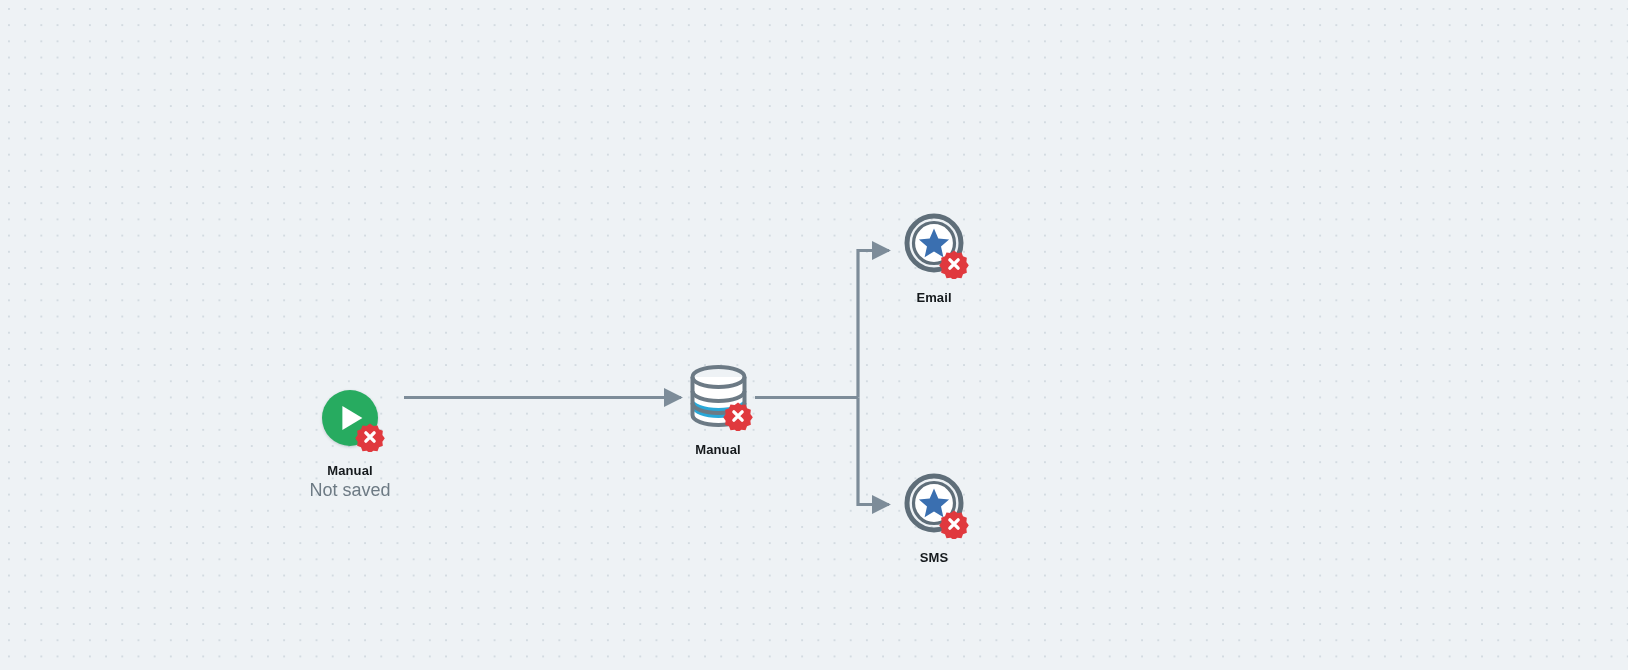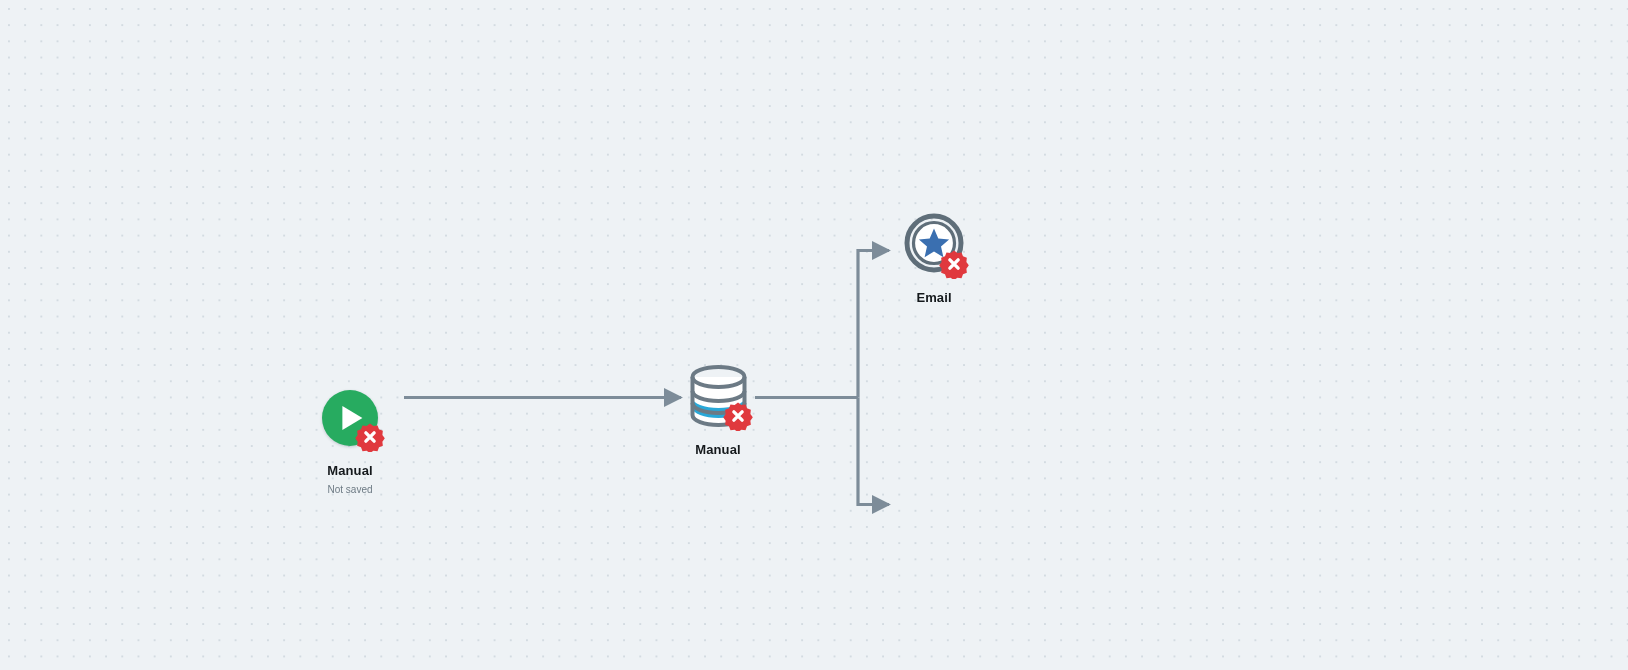--- a/index.html
+++ b/index.html
@@ -50,21 +50,21 @@
   }
   .node-label {
     margin-top: 7px;
     font-size: 13px;
     font-weight: bold;
     color: #15191c;
     line-height: 19px;
     letter-spacing: .1px;
   }
   .node-sublabel {
-    font-size: 10px;
+    font-size: 18px;
     color: #6d7a84;
     line-height: 18px;
     margin-top: 1px;
   }
 
   
   .err-badge {
     position: absolute;
     width: 30px;
     height: 30px;
@@ -183,14 +183,31 @@
       </svg>
       <svg class="err-badge" viewBox="0 0 32 32" xmlns="http://www.w3.org/2000/svg">
         <path fill="#e0393e" d="M16 1.6 l3.6 2.6 4.4 -.5 1.6 4.1 4.1 1.6 -.5 4.4 2.6 3.6 -2.6 3.6 .5 4.4 -4.1 1.6 -1.6 4.1 -4.4 -.5 -3.6 2.6 -3.6 -2.6 -4.4 .5 -1.6 -4.1 -4.1 -1.6 .5 -4.4 -2.6 -3.6 2.6 -3.6 -.5 -4.4 4.1 -1.6 1.6 -4.1 4.4 .5 z"></path>
         <path stroke="#ffffff" stroke-width="3.6" stroke-linecap="round" d="M11.6 11.6 L20.4 20.4 M20.4 11.6 L11.6 20.4"></path>
       </svg>
     </div>
     <div class="node-label">Email</div>
     <div class="node-sublabel"></div>
   </div>
 
+  <div class="node" style="left:934px; top:469px;">
+    <div class="node-icon-wrap">
+      <svg class="icon-svg" width="72" height="72" viewBox="0 0 72 72" xmlns="http://www.w3.org/2000/svg">
+        <g transform="translate(36,34)">
+          <circle r="27" fill="none" stroke="#5f6e79" stroke-width="5"></circle>
+          <circle r="20.5" fill="#ffffff" stroke="#5f6e79" stroke-width="3.2"></circle>
+          <path fill="#3a6fb0" d="M0 -14.5 L4.3 -4.6 L15.1 -3.6 L7 3.6 L9.4 14.2 L0 8.6 L-9.4 14.2 L-7 3.6 L-15.1 -3.6 L-4.3 -4.6 z"></path>
+        </g>
+      </svg>
+      <svg class="err-badge" viewBox="0 0 32 32" xmlns="http://www.w3.org/2000/svg">
+        <path fill="#e0393e" d="M16 1.6 l3.6 2.6 4.4 -.5 1.6 4.1 4.1 1.6 -.5 4.4 2.6 3.6 -2.6 3.6 .5 4.4 -4.1 1.6 -1.6 4.1 -4.4 -.5 -3.6 2.6 -3.6 -2.6 -4.4 .5 -1.6 -4.1 -4.1 -1.6 .5 -4.4 -2.6 -3.6 2.6 -3.6 -.5 -4.4 4.1 -1.6 1.6 -4.1 4.4 .5 z"></path>
+        <path stroke="#ffffff" stroke-width="3.6" stroke-linecap="round" d="M11.6 11.6 L20.4 20.4 M20.4 11.6 L11.6 20.4"></path>
+      </svg>
+    </div>
+    <div class="node-label">SMS</div>
+    <div class="node-sublabel"></div>
+  </div>
 
 </div>
 
 </body></html>

